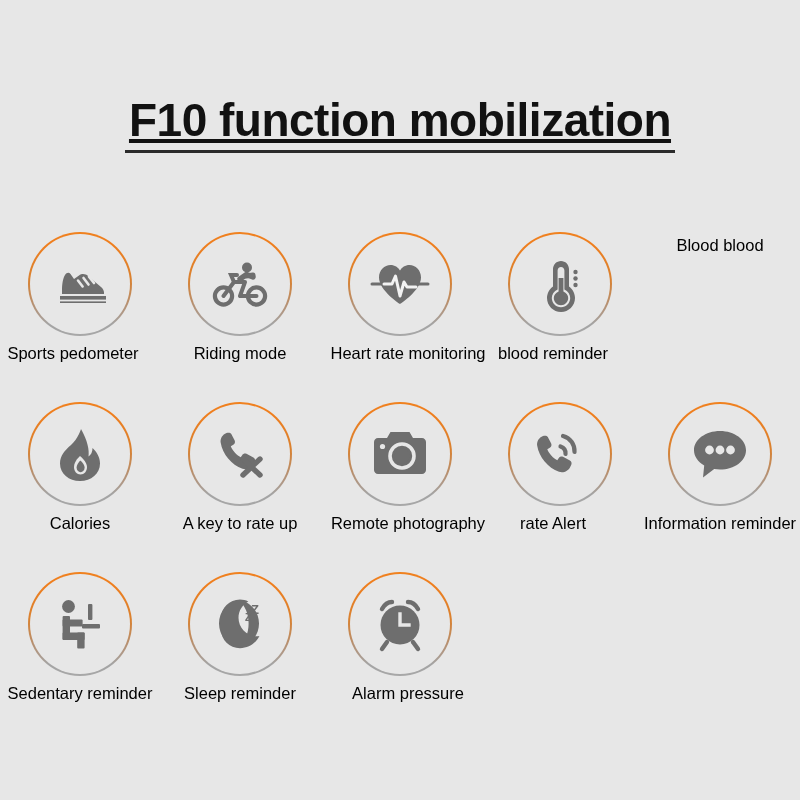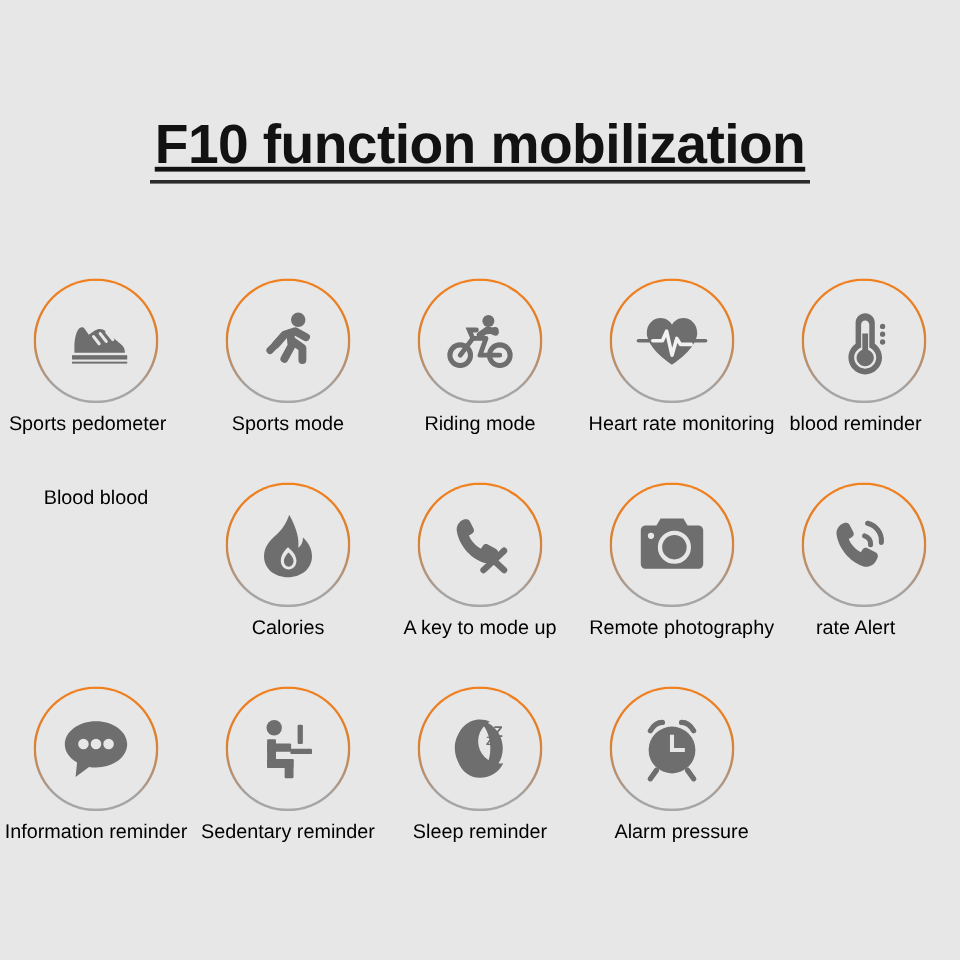--- a/index.html
+++ b/index.html
@@ -124,32 +124,20 @@
         <svg width="62" height="62" viewBox="0 0 62 62">
           <path fill="#6e6e6e" d="M13 36 C13 31 14 25 16 22 C17.5 19.5 20 19 21.5 21 L25 26 L30 22.5 C33 20.3 36.5 20.8 39 23 L52 34 C54 35.8 55 37.6 55 39.6 L55 41 L13 41 Z"></path>
           <path fill="#e7e7e7" d="M29 27.5 L33.6 33.5 M34.5 25 L39.5 31.5 M40 23.8 L45 30" stroke="#e7e7e7" stroke-width="2.6" stroke-linecap="round"></path>
           <rect x="11" y="43" width="46" height="3.6" fill="#6e6e6e"></rect>
           <rect x="11" y="48.4" width="46" height="1.6" fill="#6e6e6e"></rect>
         </svg>
       </div>
       <div class="label">Sports pedometer</div>
     </div>
 
-    <div class="cell">
-      <div class="ring">
-        <svg width="60" height="60" viewBox="0 0 60 60">
-          <circle cx="38.5" cy="12.5" r="6" fill="#6e6e6e"></circle>
-          <path fill="none" stroke="#6e6e6e" stroke-width="6.6" stroke-linecap="round" stroke-linejoin="round" d="M45 27 L36 22 L27 25 L20 33"></path>
-          <path fill="none" stroke="#6e6e6e" stroke-width="6.6" stroke-linecap="round" stroke-linejoin="round" d="M32 23.5 L33 34 L27 45"></path>
-          <path fill="none" stroke="#6e6e6e" stroke-width="6.6" stroke-linecap="round" stroke-linejoin="round" d="M33.5 30 L42 36 L42 46"></path>
-          <path fill="none" stroke="#6e6e6e" stroke-width="6" stroke-linecap="round" d="M15 38 L22 31"></path>
-        </svg>
-      </div>
-      <div class="label">Sports mode</div>
-    </div>
 
     <div class="cell">
       <div class="ring">
         <svg width="62" height="62" viewBox="0 0 62 62">
           <circle cx="14.5" cy="43" r="8.6" fill="none" stroke="#6e6e6e" stroke-width="4.2"></circle>
           <circle cx="47.5" cy="43" r="8.6" fill="none" stroke="#6e6e6e" stroke-width="4.2"></circle>
           <path fill="none" stroke="#6e6e6e" stroke-width="4" stroke-linecap="round" stroke-linejoin="round" d="M14.5 43 L25 29 L36 29 L31 43 L47.5 43"></path>
           <path fill="none" stroke="#6e6e6e" stroke-width="4" stroke-linecap="round" d="M25 29 L22 22 L28 22"></path>
           <circle cx="38" cy="14.5" r="5" fill="#6e6e6e"></circle>
           <path fill="none" stroke="#6e6e6e" stroke-width="5.4" stroke-linecap="round" stroke-linejoin="round" d="M31 26 L37.5 21.5 L44 24"></path>
@@ -201,21 +189,21 @@
       <div class="label">Calories</div>
     </div>
 
     <div class="cell">
       <div class="ring">
         <svg width="62" height="62" viewBox="0 0 62 62">
           <path fill="#6e6e6e" d="M17.5 10 C13.5 11.5 11 15.5 11.7 19.8 C13.5 31 22.5 42 33.5 45.8 C38 47.3 42.8 45 44.7 41 L45.8 38.7 C46.5 37.1 45.9 35.3 44.4 34.5 L37.5 30.8 C36 30 34.2 30.5 33.3 31.9 L31.8 34.2 C27.5 32 23.5 27.6 21.8 23.2 L24.3 21.8 C25.8 21 26.4 19.2 25.7 17.6 L22.3 11 C21.5 9.5 19.2 9.4 17.5 10 Z"></path>
           <path fill="none" stroke="#6e6e6e" stroke-width="5.4" stroke-linecap="round" d="M34 36 L51 52 M51 36 L34 52"></path>
         </svg>
       </div>
-      <div class="label">A key to mode up</div>
+      <div class="label">A key to rate up</div>
     </div>
 
     <div class="cell edge-right">
       <div class="ring">
         <svg width="64" height="56" viewBox="0 0 64 56">
           <path fill="#6e6e6e" d="M6 16 C6 13.8 7.8 12 10 12 L19 12 L22.5 6 L41.5 6 L45 12 L54 12 C56.2 12 58 13.8 58 16 L58 44 C58 46.2 56.2 48 54 48 L10 48 C7.8 48 6 46.2 6 44 Z"></path>
           <circle cx="34" cy="30" r="12" fill="none" stroke="#e7e7e7" stroke-width="3.6"></circle>
           <circle cx="34" cy="30" r="7.4" fill="#6e6e6e"></circle>
           <circle cx="14.5" cy="20.5" r="2.6" fill="#e7e7e7"></circle>
         </svg>

